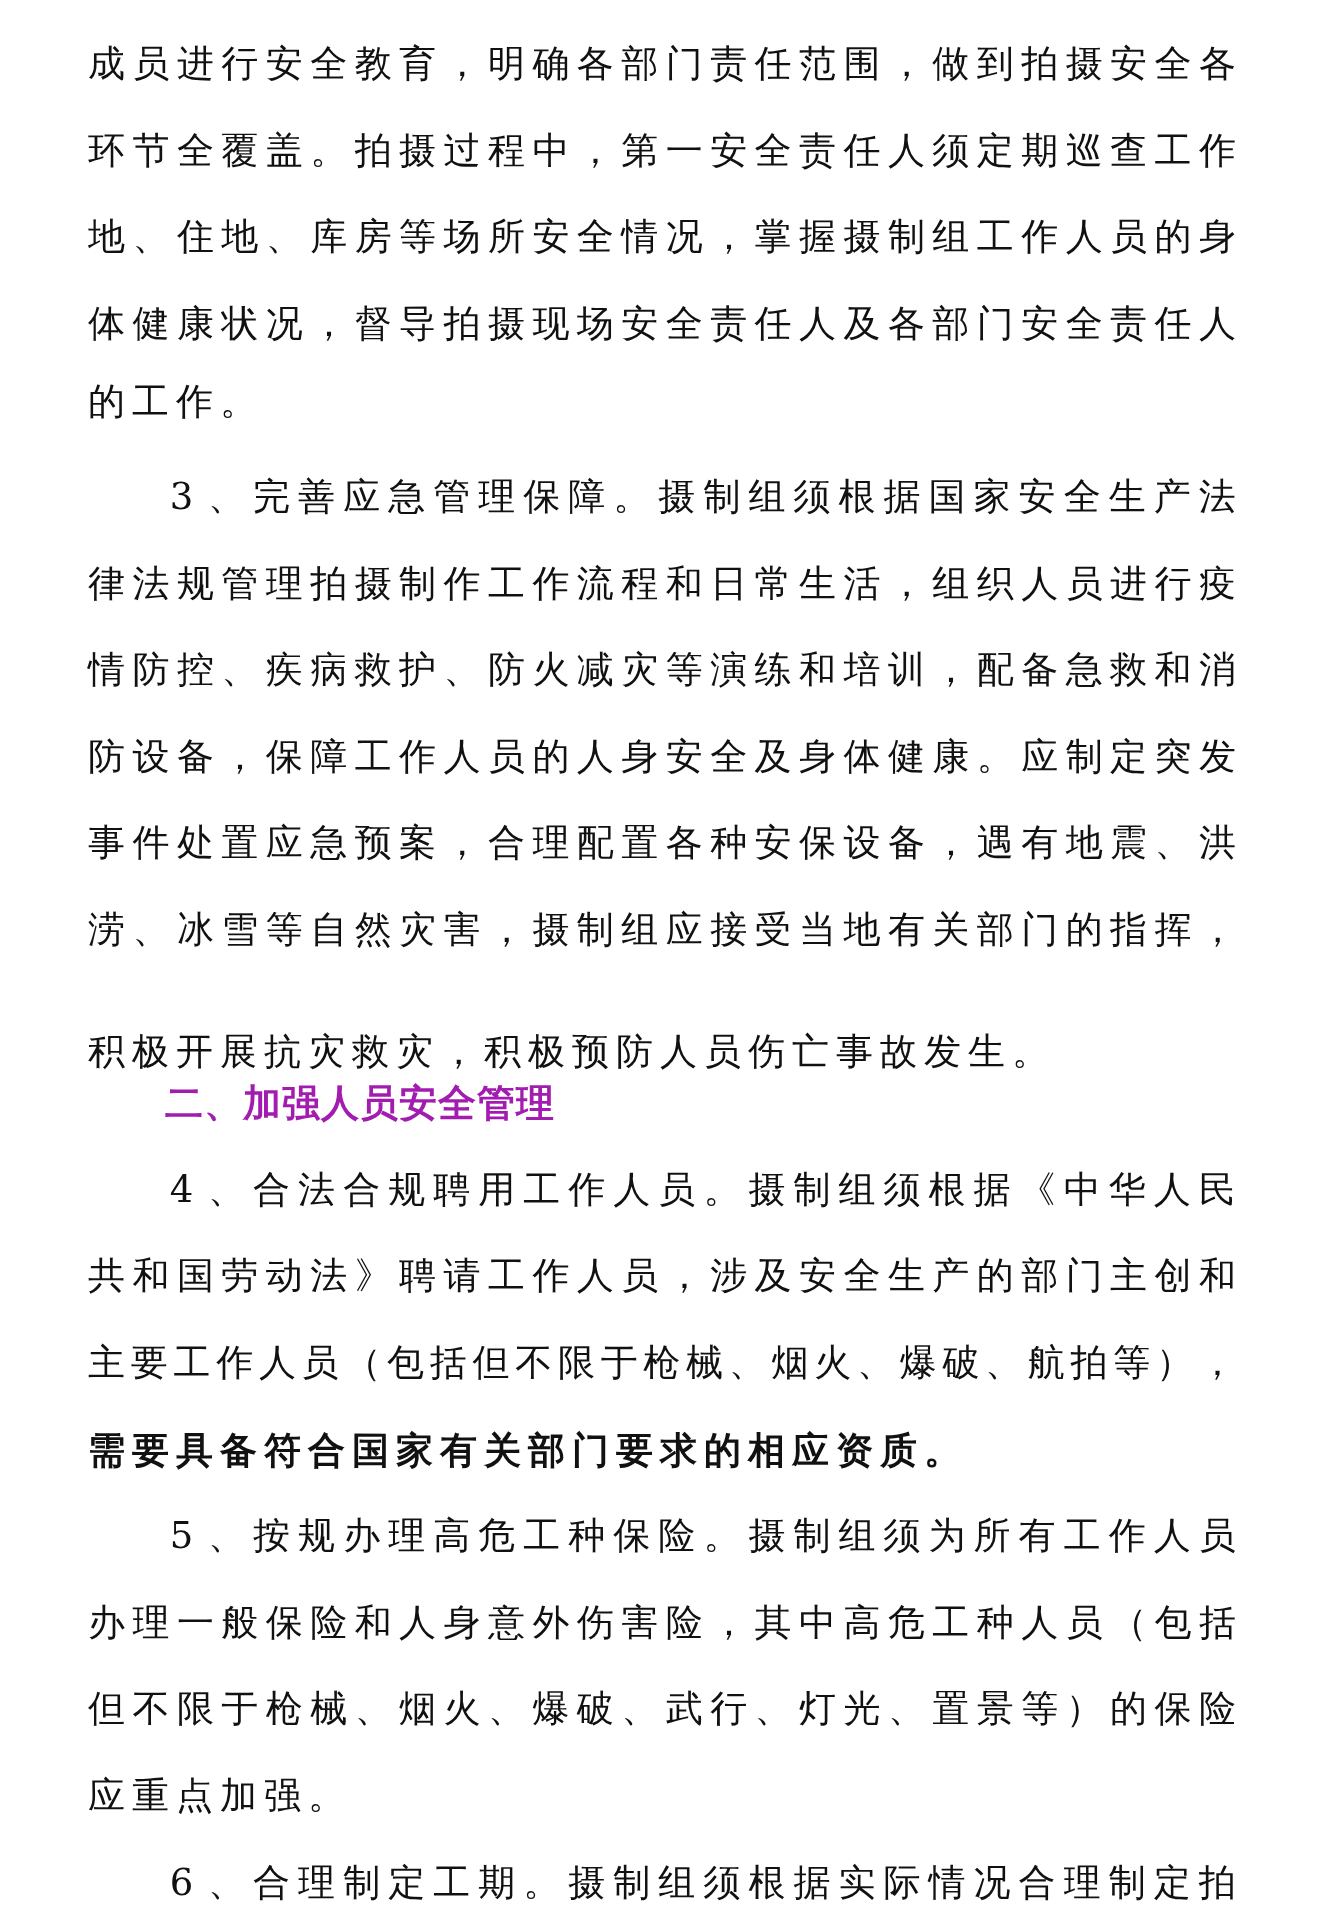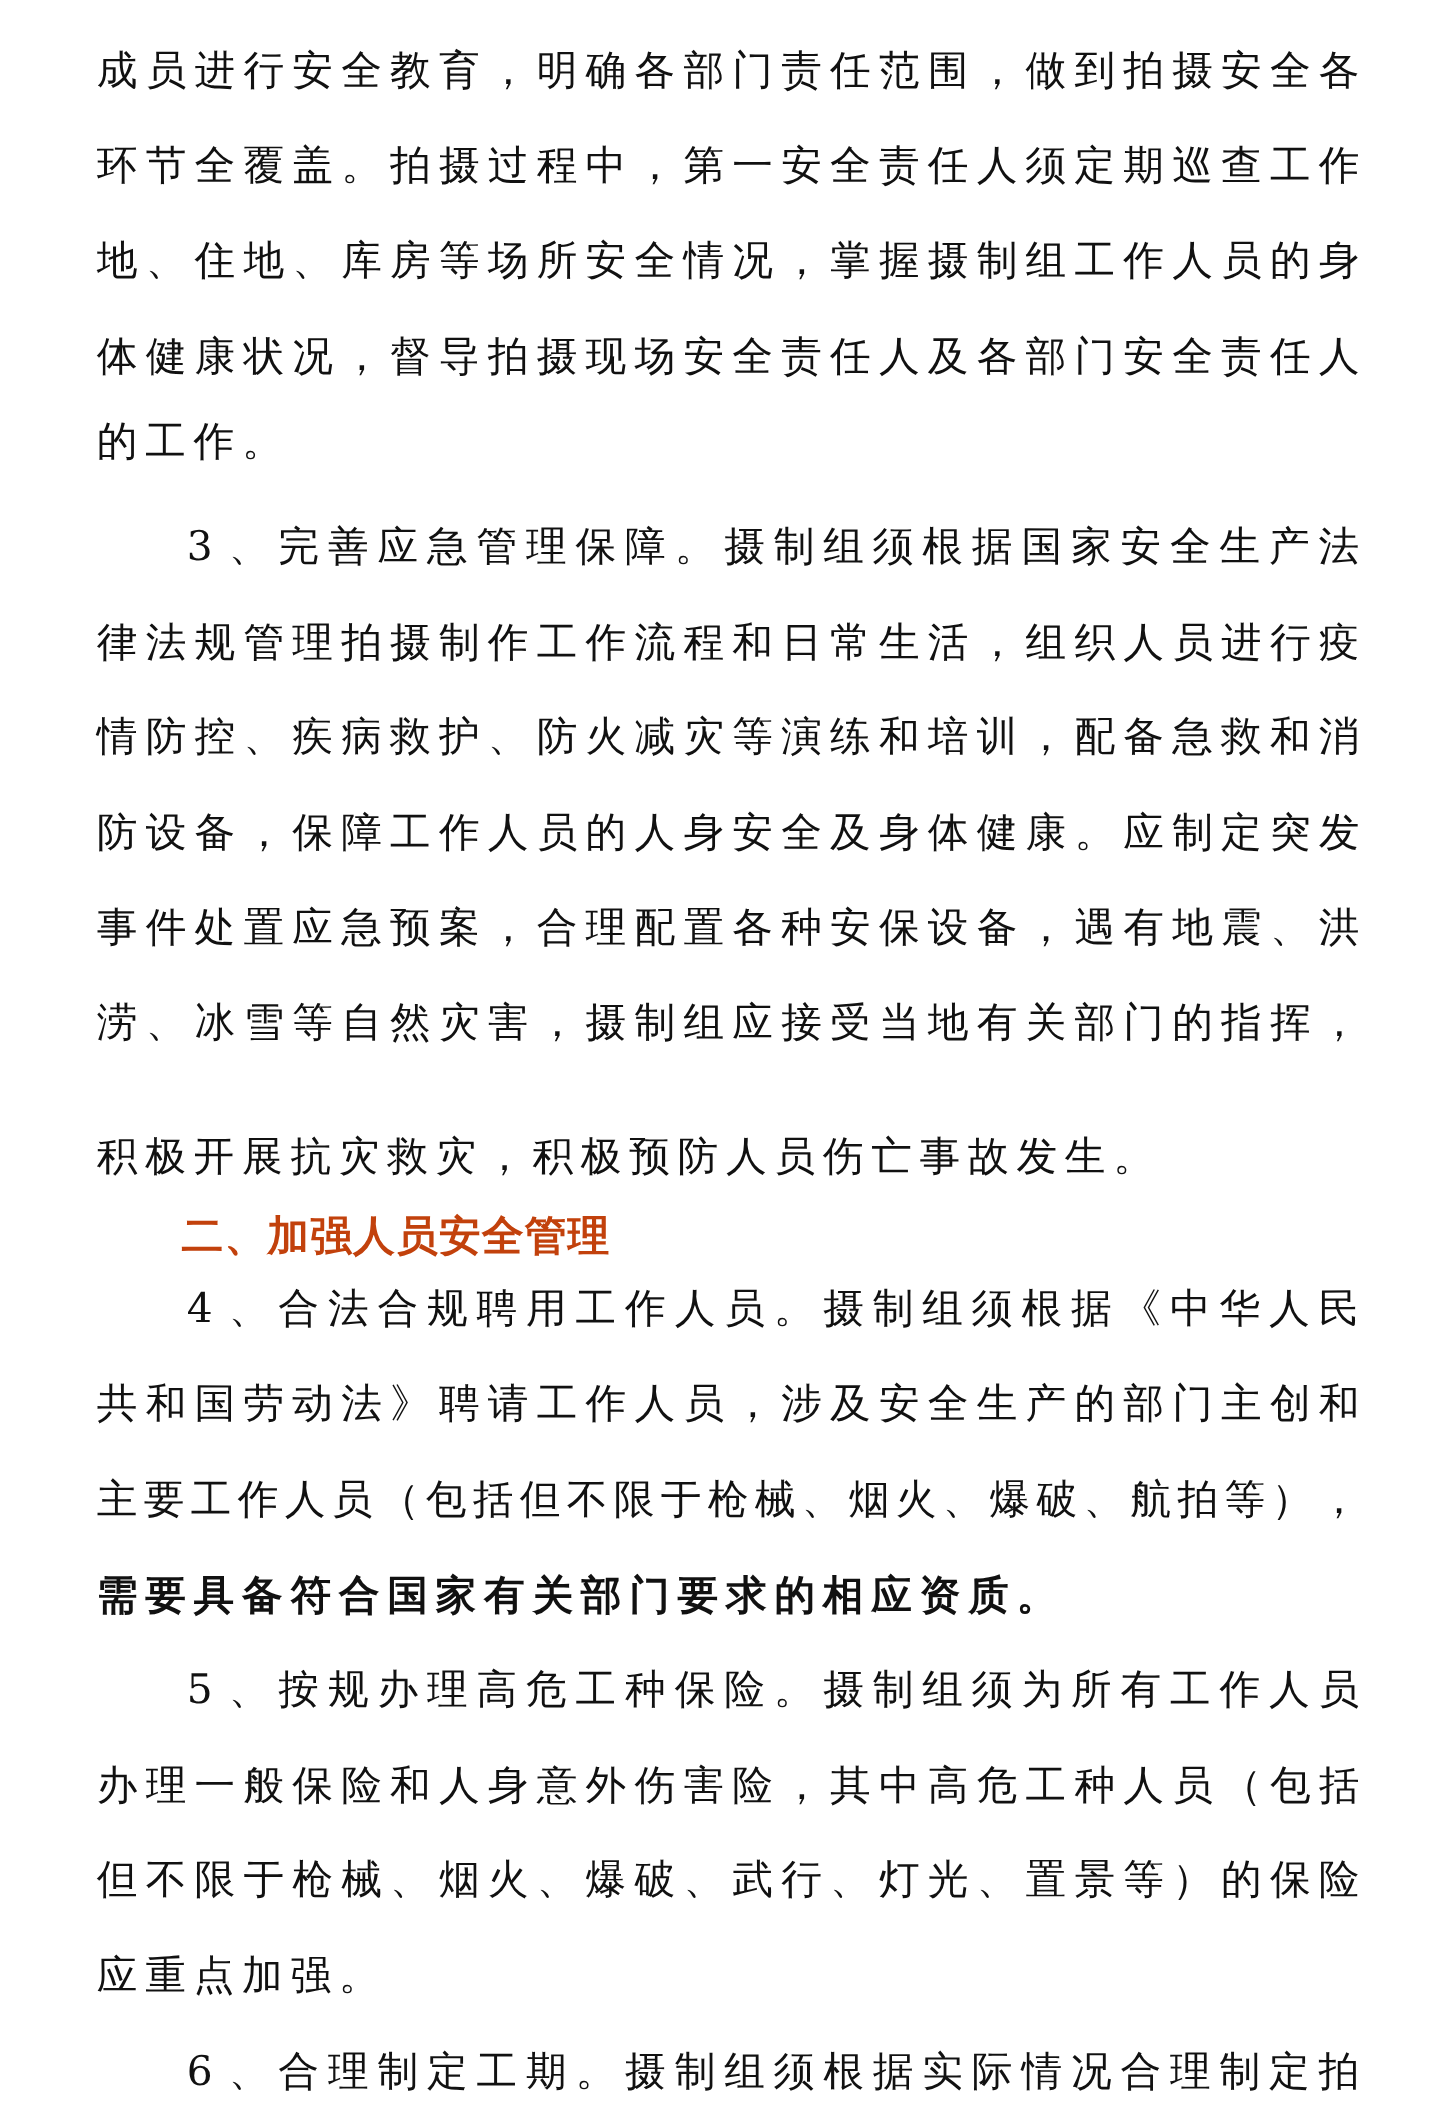--- a/index.html
+++ b/index.html
@@ -42,22 +42,21 @@
   .line.partial {
     left: 88px;
     letter-spacing: 7px;
   }
   .line.heading {
     left: 165px;
     font-family: "DejaVu Sans", "Liberation Sans", sans-serif;
     font-weight: bold;
     font-size: 38px;
     letter-spacing: 1px;
-    color: #c2410c;
-    margin-top: 20px;
+    color: #a21caf;
   }
   .ch {
     display: inline-block;
     width: 37px;
     text-align: center;
   }
 </style>
 </head>
 <body>
 

